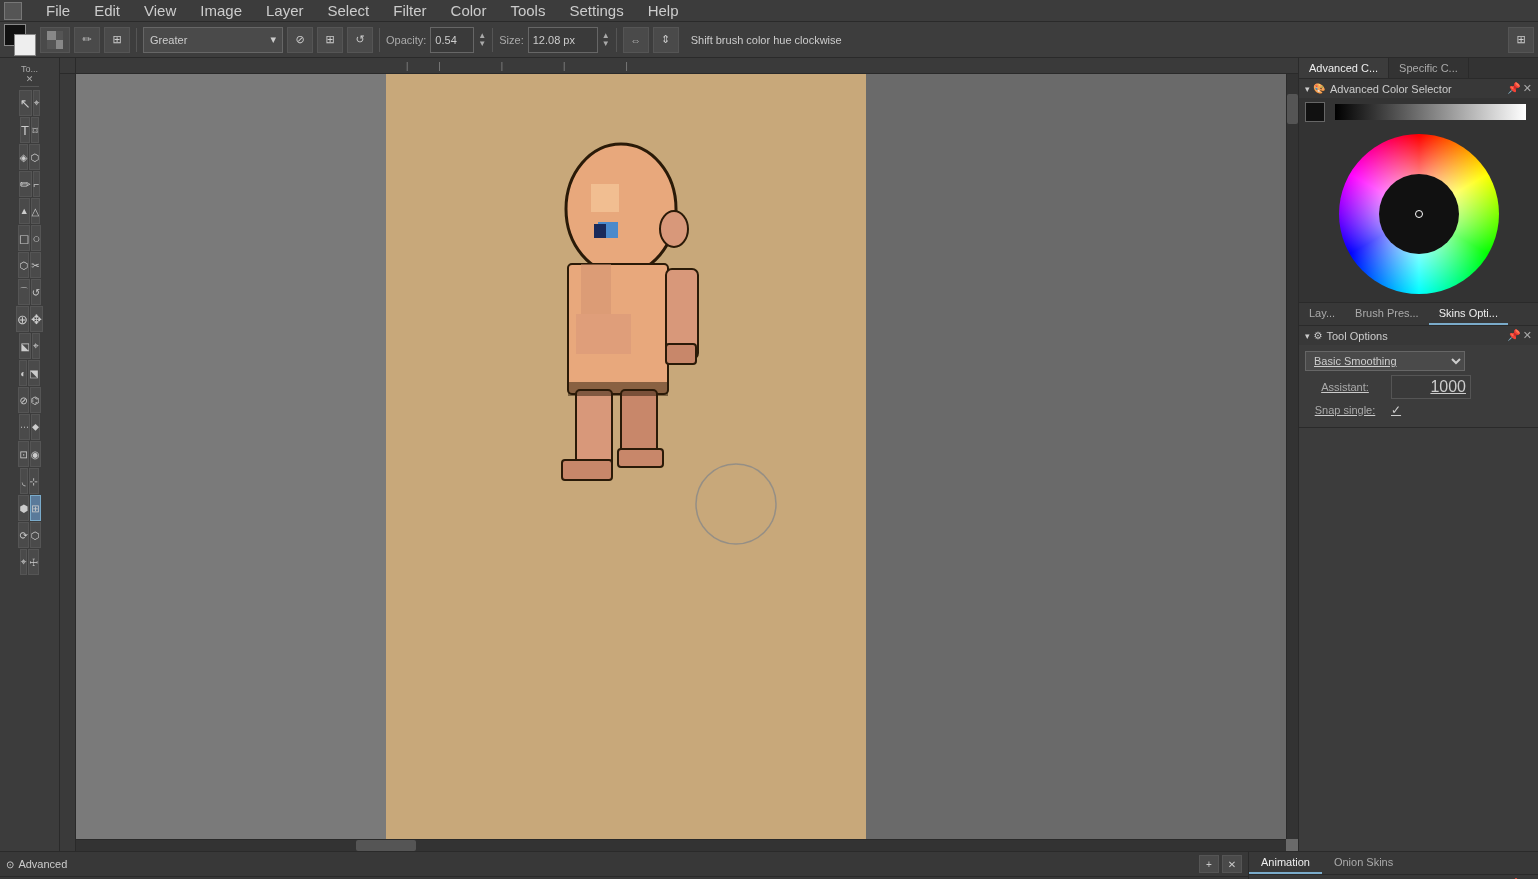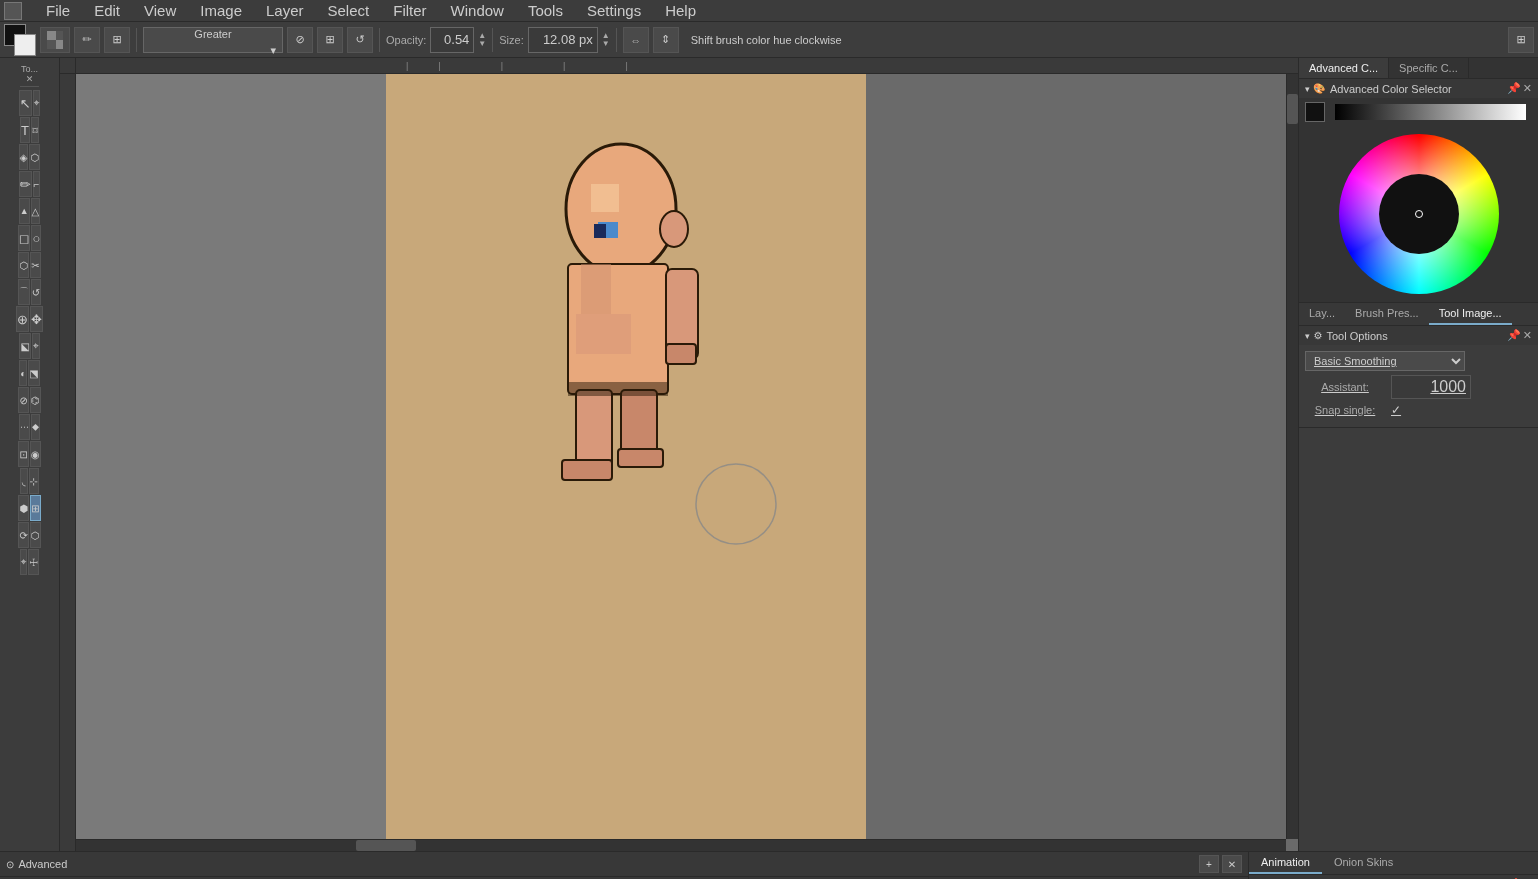--- a/index.html
+++ b/index.html
@@ -6,23 +6,23 @@
     body { background: #3c3c3c; color: #ccc; font-family: 'Arial', sans-serif; font-size: 11px; width: 1538px; height: 879px; overflow: hidden; }
     
     
     #menubar { background: #3c3c3c; height: 22px; display: flex; align-items: center; border-bottom: 1px solid #2a2a2a; padding: 0 4px; gap: 12px; }
     .menu-item { color: #ccc; font-size: 15px; padding: 2px 6px; cursor: pointer; }
     
     
     #toolbar { background: #3d3d3d; height: 36px; display: flex; align-items: center; border-bottom: 1px solid #2a2a2a; padding: 0 4px; gap: 4px; }
     .toolbar-btn { background: #4a4a4a; border: 1px solid #555; color: #ccc; padding: 2px 6px; height: 26px; cursor: pointer; display: flex; align-items: center; justify-content: center; font-size: 11px; min-width: 26px; }
     .toolbar-separator { width: 1px; height: 24px; background: #555; margin: 0 2px; }
-    .toolbar-dropdown { background: #4a4a4a; border: 1px solid #666; color: #ccc; height: 26px; padding: 0 6px; font-size: 11px; cursor: pointer; display: flex; align-items: center; gap: 4px; min-width: 120px; flex-direction: column; }
+    .toolbar-dropdown { background: #4a4a4a; border: 1px solid #666; color: #ccc; height: 26px; padding: 0 6px; font-size: 11px; cursor: pointer; display: flex; align-items: center; gap: 4px; min-width: 120px; }
     .toolbar-label { color: #aaa; font-size: 11px; }
-    .toolbar-input { background: #3a3a3a; border: 1px solid #666; color: #ccc; height: 26px; width: 50px; padding: 0 4px; font-size: 13px; text-align: right; }
+    .toolbar-input { background: #3a3a3a; border: 1px solid #666; color: #ccc; height: 26px; width: 50px; padding: 0 4px; font-size: 11px; text-align: left; }
     .status-text { color: #ccc; font-size: 11px; margin-left: 8px; }
     
     
     #main-layout { display: flex; height: calc(879px - 22px - 36px - 28px); }
     
     
     #toolbox { width: 60px; background: #3c3c3c; border-right: 1px solid #2a2a2a; display: flex; flex-direction: column; padding: 4px 20px; gap: 1px; overflow: hidden; flex-shrink: 0; }
     .tool-row { display: flex; gap: 1px; justify-content: center; }
     .tool-btn { width: 26px; height: 26px; background: #4a4a4a; border: 1px solid #555; color: #ccc; cursor: pointer; display: flex; align-items: center; justify-content: center; font-size: 13px; }
     .tool-btn.active { background: #5a7a9a; border-color: #7aabca; }
@@ -94,21 +94,21 @@
   <div style="display:flex;align-items:center;gap:2px;margin-right:6px;">
     <div style="width:18px;height:18px;background:#555;border:1px solid #777;"></div>
   </div>
   <span class="menu-item">File</span>
   <span class="menu-item">Edit</span>
   <span class="menu-item">View</span>
   <span class="menu-item">Image</span>
   <span class="menu-item">Layer</span>
   <span class="menu-item">Select</span>
   <span class="menu-item">Filter</span>
-  <span class="menu-item">Window</span>
+  <span class="menu-item">Color</span>
   <span class="menu-item">Tools</span>
   <span class="menu-item">Settings</span>
   <span class="menu-item">Help</span>
 </div>
 
 <div id="toolbar">
 
   <div style="position:relative;width:32px;height:32px;cursor:pointer;">
     <div style="position:absolute;top:0;left:0;width:22px;height:22px;background:#111;border:1px solid #888;"></div>
     <div style="position:absolute;bottom:0;right:0;width:22px;height:22px;background:#eee;border:1px solid #888;"></div>
@@ -349,21 +349,21 @@
           <div class="color-wheel-center">
             <div class="color-dot"></div>
           </div>
         </div>
       </div>
     </div>
 
     <div class="sub-tabs">
       <div class="sub-tab">Lay...</div>
       <div class="sub-tab">Brush Pres...</div>
-      <div class="sub-tab active">Tool Image...</div>
+      <div class="sub-tab active">Skins Opti...</div>
     </div>
 
     <div class="panel-section">
       <div class="panel-section-header">
         <span class="arrow">▾</span>
         <span style="font-size:10px;">⚙</span>
         <span>Tool Options</span>
         <div style="margin-left:auto;display:flex;gap:2px;">
           <span style="cursor:pointer;color:#aaa;">📌</span>
           <span style="cursor:pointer;color:#aaa;">✕</span>

